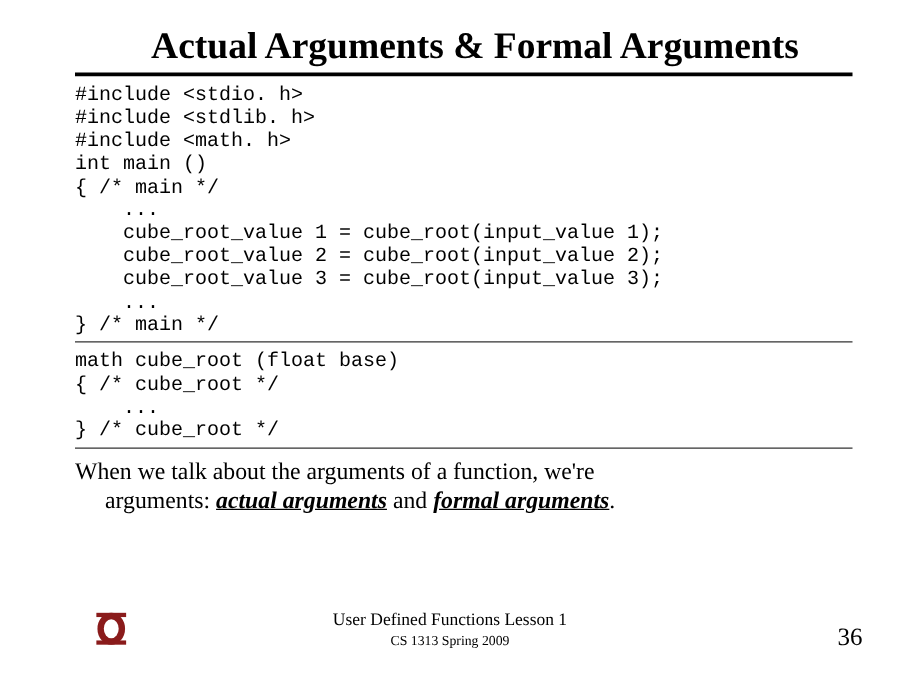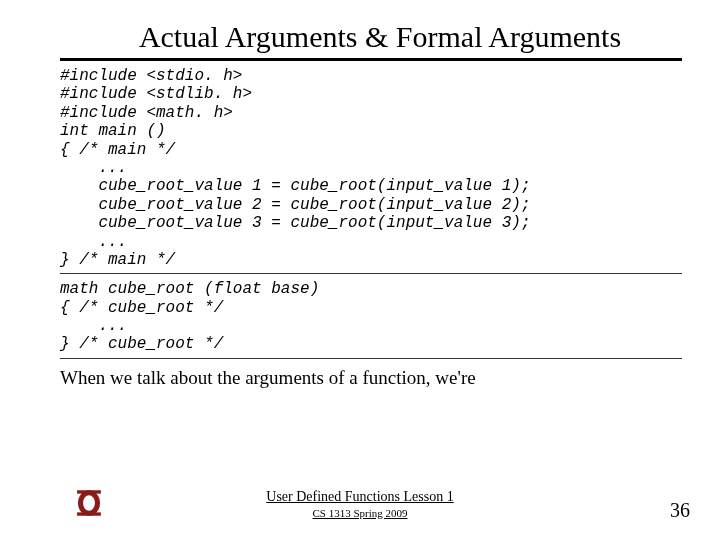--- a/index.html
+++ b/index.html
@@ -12,21 +12,21 @@
     overflow: hidden;
   }
   .slide {
     width: 720px;
     height: 540px;
     padding: 20px 30px 30px 30px;
     position: relative;
   }
   .title {
     font-size: 30px;
-    font-weight: normal;
+    font-weight: bold;
     text-align: center;
     margin-bottom: 4px;
     margin-left: 50px;
     margin-right: 10px;
   }
   .hr-thick {
     border: none;
     border-top: 3px solid #000;
     margin: 0 8px 0 30px;
   }
@@ -34,21 +34,20 @@
     border: none;
     border-top: 1px solid #333;
     margin: 4px 8px 4px 30px;
   }
   .code-block {
     font-family: "Courier New", Courier, monospace;
     font-size: 16px;
     line-height: 1.15;
     white-space: pre;
     margin: 6px 0 2px 30px;
-    font-style: italic;
   }
   .body-text {
     font-size: 19px;
     line-height: 1.2;
     margin: 8px 20px 0 30px;
   }
   .indent {
     margin-left: 24px;
     display: block;
   }
@@ -71,21 +70,20 @@
   }
   .logo svg { display: block; }
   .footer-center {
     position: absolute;
     left: 0;
     width: 720px;
     text-align: center;
     bottom: 2px;
     font-size: 14px;
     line-height: 1.1;
-    text-decoration: underline;
   }
   .footer-sub {
     font-size: 11px;
   }
   .page-num {
     position: absolute;
     right: 30px;
     bottom: 0;
     font-size: 20px;
   }
@@ -114,20 +112,23 @@
 
   <div class="code-block">math cube_root (float base)
 { /* cube_root */
     ...
 } /* cube_root */</div>
 
   <hr class="hr-thin">
 
   <div class="body-text">
     <span>When we talk about the arguments of a function, we're</span><br>
+    <span class="indent">
+      <span>arguments: </span><span class="b i u">actual arguments</span><span> and </span><span class="b i u">formal arguments</span><span>.</span>
+    </span>
   </div>
 
   <div class="footer">
     <div class="logo">
       <svg viewBox="0 0 40 34" width="34" height="30">
         <ellipse cx="20" cy="17" rx="13" ry="15" fill="#8a1b1b"></ellipse>
         <ellipse cx="20" cy="17" rx="7" ry="9" fill="#fff"></ellipse>
         <rect x="6" y="2" width="28" height="4" fill="#8a1b1b"></rect>
         <rect x="6" y="28" width="28" height="4" fill="#8a1b1b"></rect>
       </svg>

